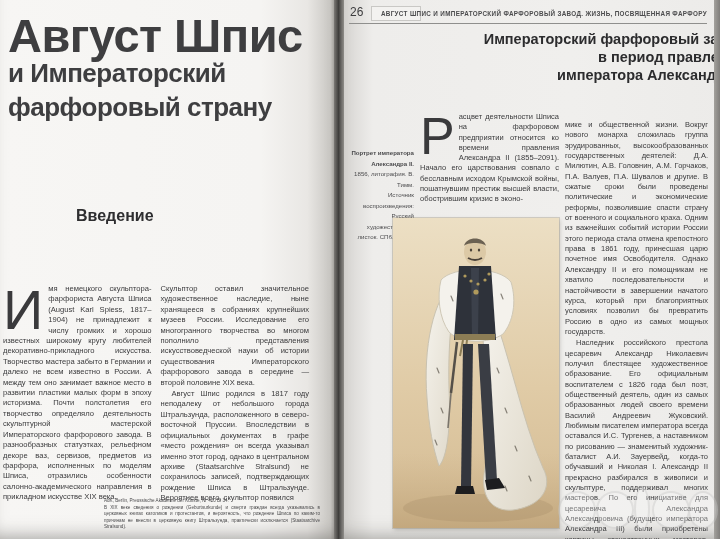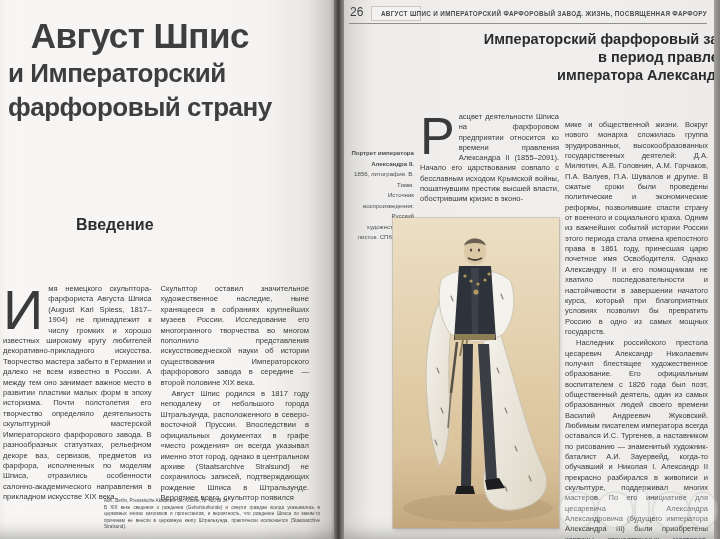--- a/index.html
+++ b/index.html
@@ -4,24 +4,24 @@
 <style>
   html,body{margin:0;padding:0;background:#8f8d8a;}
   #photo{position:relative;width:720px;height:539px;overflow:hidden;
          font-family:"Liberation Sans",sans-serif;background:#b5b3af;}
 
   
   .page-left{position:absolute;left:0;top:0;width:334px;height:539px;
     background:linear-gradient(to right,#f7f6f4 0%,#f5f4f2 78%,#e9e7e4 92%,#c9c7c3 99%,#a9a7a3 100%);
     box-shadow:inset 0 -14px 18px -12px rgba(90,88,84,.55);}
   .lp-title{position:absolute;left:8px;top:16px;color:#3e3e40;font-weight:700;letter-spacing:-.5px;}
-  .lp-title .t1{font-size:35px;line-height:40px;text-align:center;}
+  .lp-title .t1{font-size:47px;line-height:40px;}
   .lp-title .t2,.lp-title .t3{font-size:26px;line-height:34px;}
   .lp-subtitle{position:absolute;left:31px;top:152px;font-size:15px;color:#48484a;}
-  .lp-heading{position:absolute;left:76px;top:216px;font-size:16px;font-weight:700;color:#2e2e30;}
+  .lp-heading{position:absolute;left:76px;top:207px;font-size:16px;font-weight:700;color:#2e2e30;}
   .lp-cols{position:absolute;left:3px;top:284px;width:306px;display:flex;gap:9px;}
   .col{width:149px;font-size:7.6px;line-height:10.4px;text-align:justify;color:#3a3a3c;}
   .dropcap{float:left;font-size:56px;line-height:46px;margin:3px 5px 0 0;color:#3a3a3c;}
   .para2{text-indent:11px;margin-top:1px;}
   .lp-footnote{position:absolute;left:104px;top:498px;width:216px;font-size:4.6px;
     line-height:6.2px;color:#4a4a4c;text-align:justify;}
   .lp-footnote .fn1{margin-bottom:1px;}
 
   
   .gutter{position:absolute;left:334px;top:0;width:10px;height:539px;

